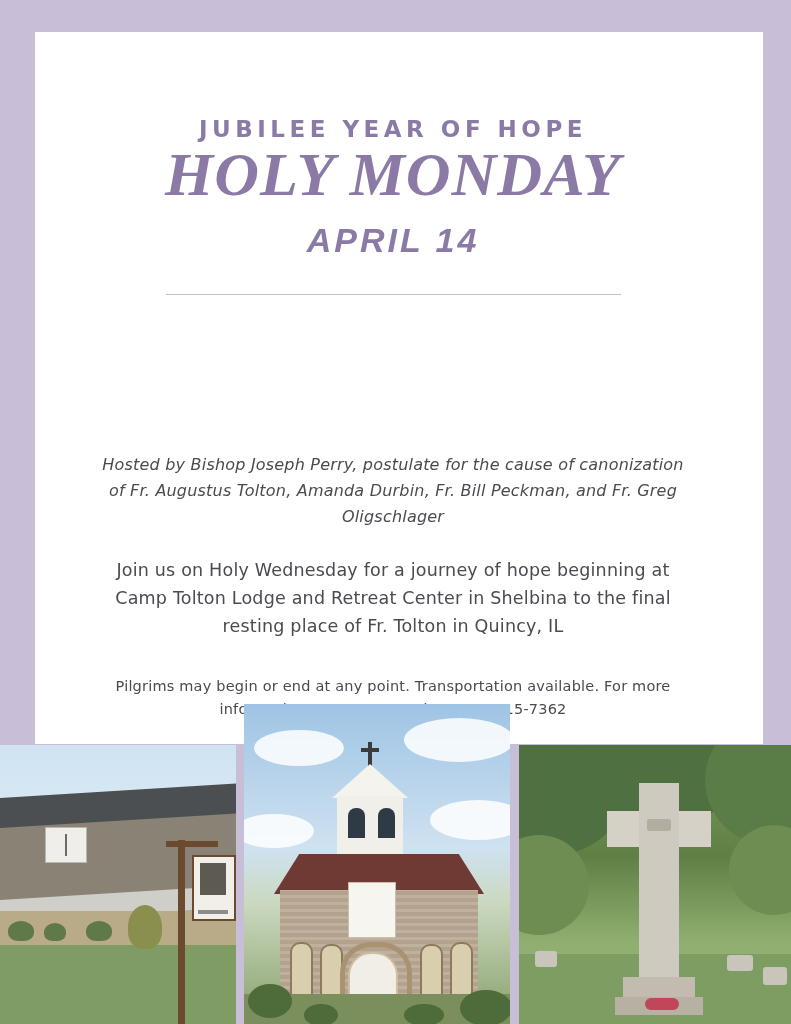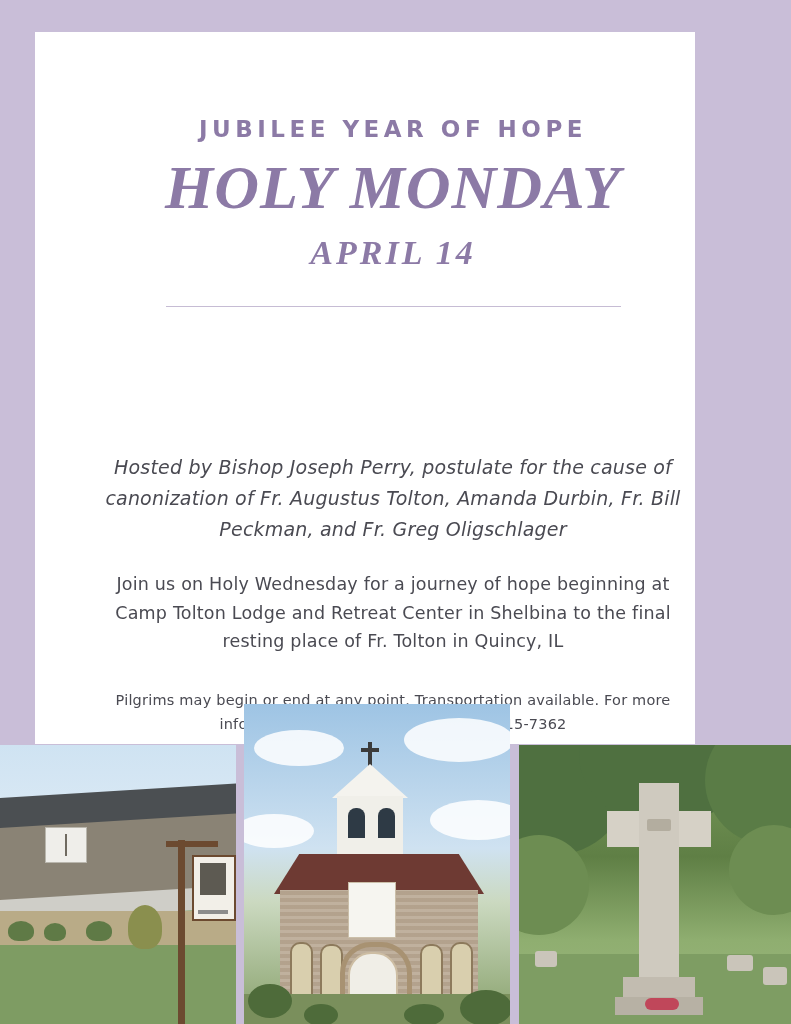--- a/index.html
+++ b/index.html
@@ -22,21 +22,21 @@
     height: 1024px;
     background: #c9bed8;
     overflow: hidden;
   }
 
   
   .card {
     position: absolute;
     left: 35px;
     top: 32px;
-    width: 660px;
+    width: 728px;
     height: 712px;
     background: #ffffff;
   }
 
   .headline-block {
     position: absolute;
     left: 0;
     top: 0;
     width: 716px;
     text-align: center;
@@ -52,28 +52,28 @@
   }
 
   .title-line {
     font-family: "Liberation Serif", serif;
     font-weight: bold;
     font-style: italic;
     font-size: 62px;
     line-height: 1.03;
     letter-spacing: 1px;
     color: #8c7aa6;
-    margin-top: 14px;
+    margin-top: 1px;
   }
   .title-line.second {
     margin-top: -4px;
   }
 
   .date {
-    font-family: Liberation Serif, serif;
+    font-family: Liberation Sans, sans-serif;
     font-weight: bold;
     font-style: italic;
     font-size: 34px;
     letter-spacing: 3px;
     color: #8c7aa6;
     margin-top: 14px;
   }
 
   .rule {
     width: 455px;
@@ -86,21 +86,21 @@
     position: absolute;
     left: 60px;
     top: 420px;
     width: 596px;
     text-align: center;
   }
 
   .para-hosted {
     font-family: "DejaVu Sans", sans-serif;
     font-style: italic;
-    font-size: 19px;
+    font-size: 16px;
     line-height: 1.62;
     color: #4a4a52;
     letter-spacing: 0.2px;
   }
 
   .para-join {
     font-family: "DejaVu Sans", sans-serif;
     font-size: 17.5px;
     line-height: 1.62;
     color: #4a4a52;

